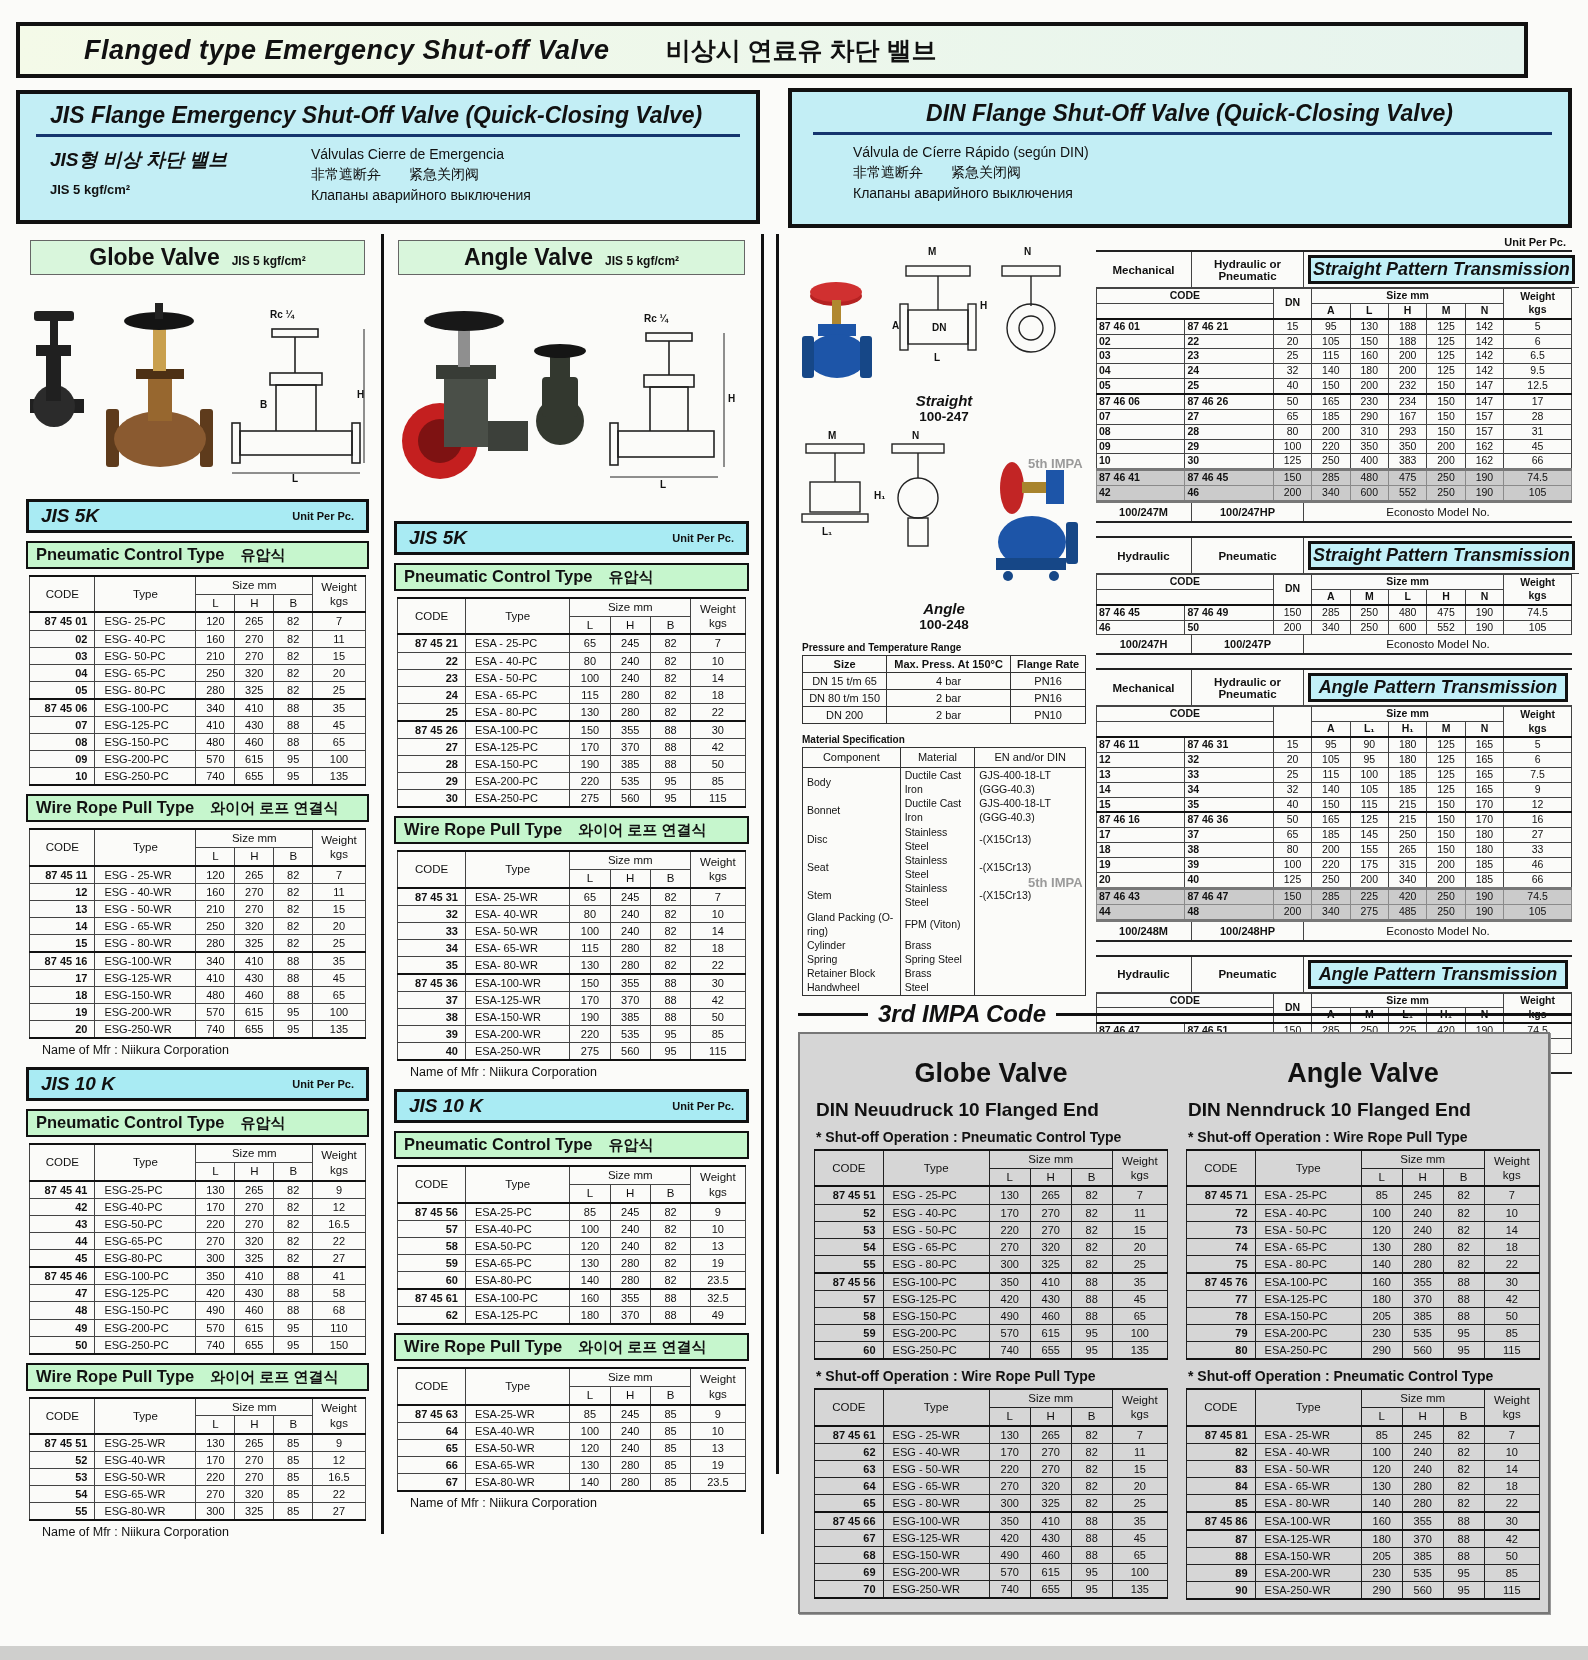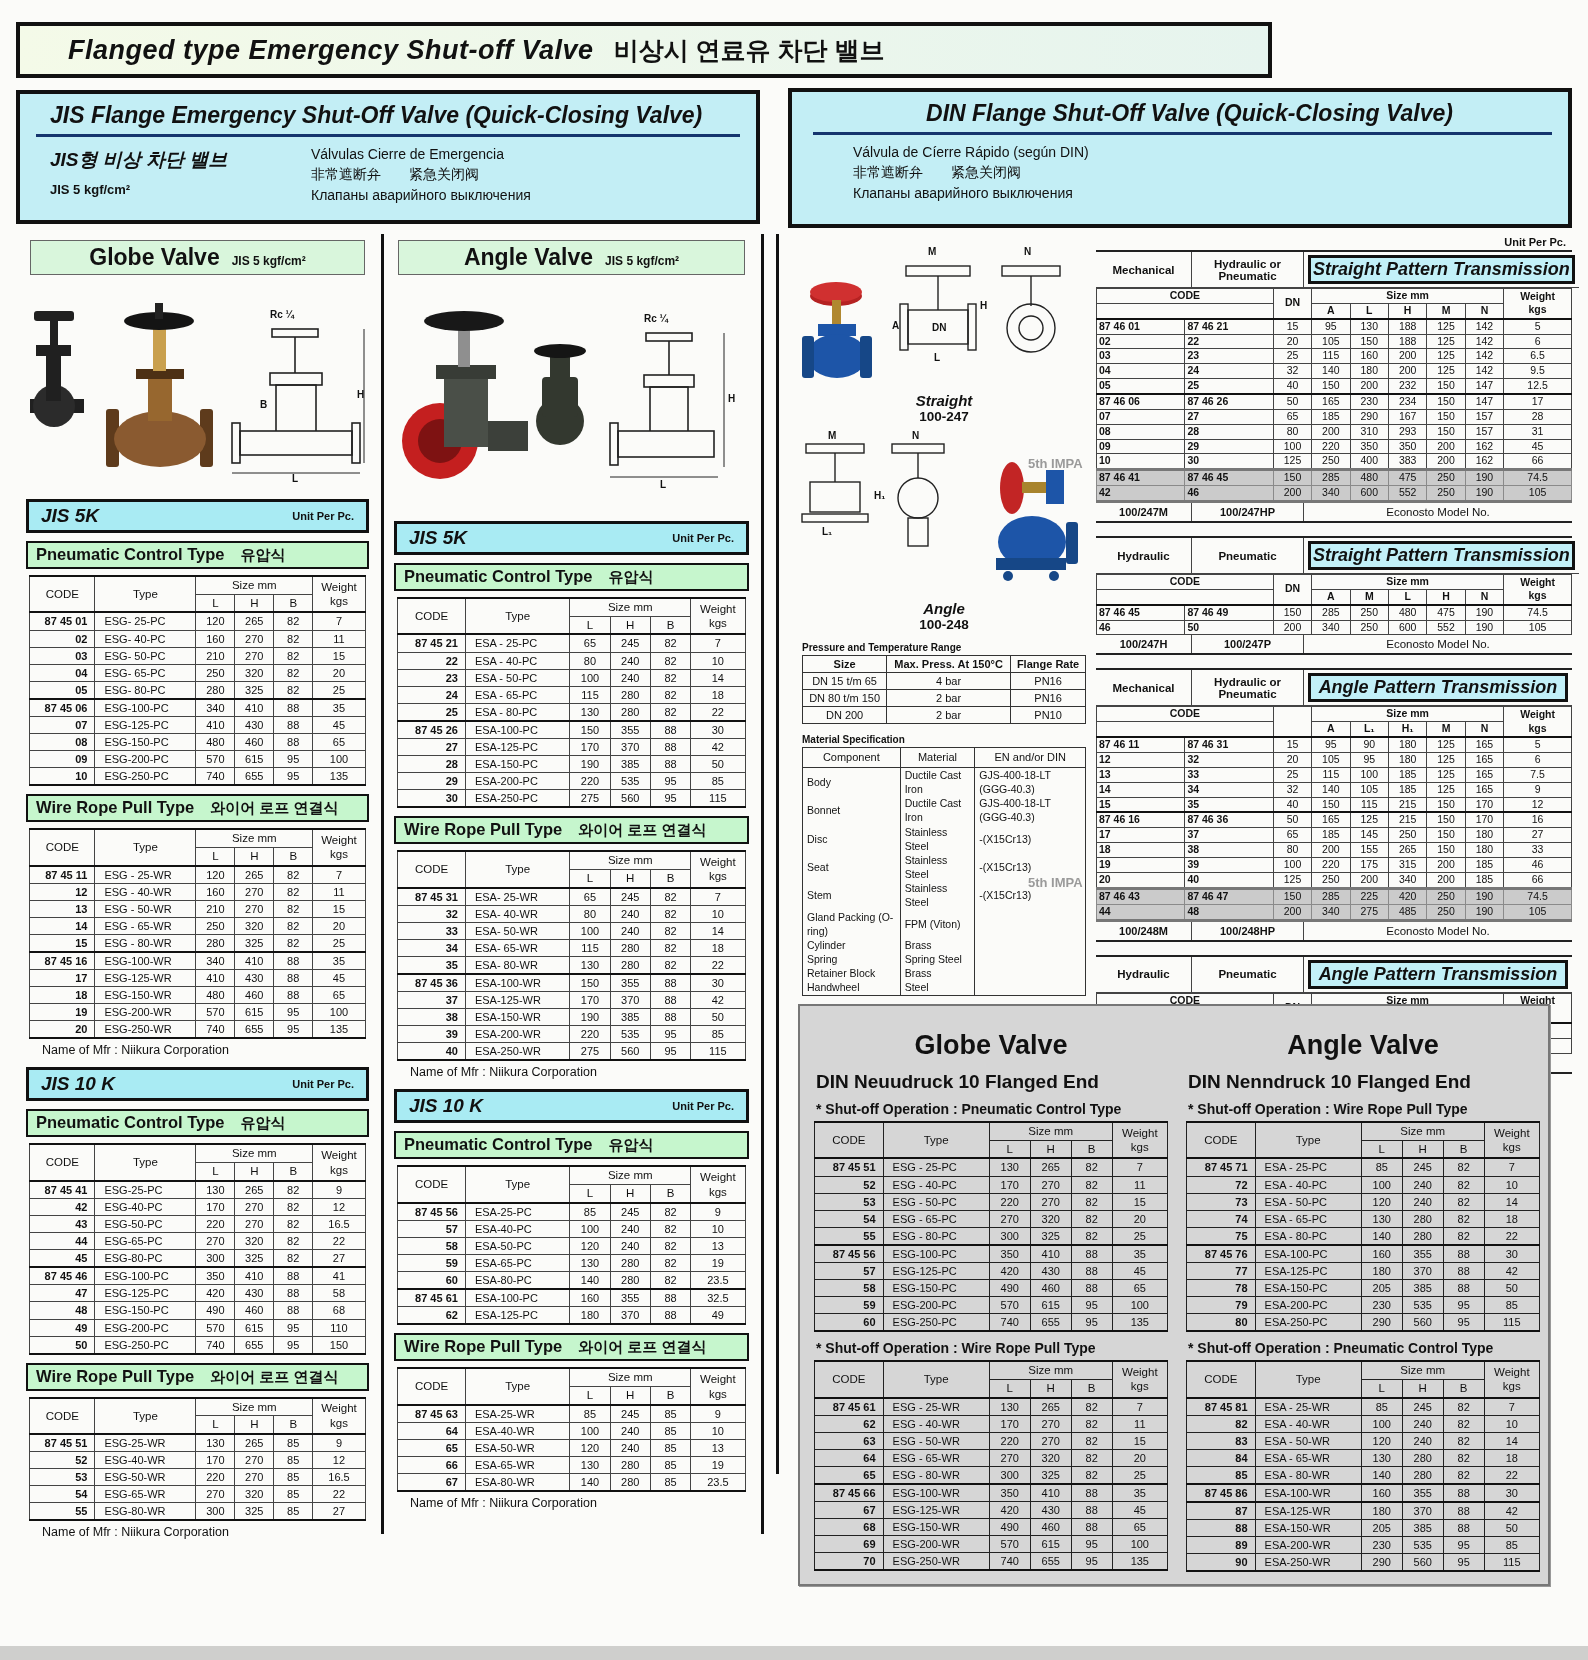--- a/index.html
+++ b/index.html
@@ -1,19 +1,19 @@
 <!DOCTYPE html>
 <html><head>
 <meta charset="utf-8">
 <style>
   html,body{margin:0;padding:0;}
   body{width:1588px;height:1660px;background:#fbfbf9;font-family:"Liberation Sans",sans-serif;color:#111;position:relative;overflow:hidden;}
   
-  .title-box{position:absolute;left:16px;top:22px;width:1256px;height:56px;border:4px solid #111;
-    background:linear-gradient(90deg,#f4fae8,#e6f4ee);display:flex;align-items:center;gap:20px;padding-left:48px;box-sizing:border-box;}
+  .title-box{position:absolute;left:16px;top:22px;width:1512px;height:56px;border:4px solid #111;
+    background:linear-gradient(90deg,#f4fae8,#e6f4ee);display:flex;align-items:center;gap:56px;padding-left:64px;box-sizing:border-box;}
   .title-en{font-size:27px;font-weight:bold;font-style:italic;letter-spacing:.5px;}
   .title-kr{font-size:25px;font-weight:bold;}
   
   .hdr-box{position:absolute;border:4px solid #111;background:#c3eef5;box-sizing:border-box;padding:6px 16px;}
   .jis-hdr{left:16px;top:90px;width:744px;height:134px;}
   .din-hdr{left:788px;top:88px;width:784px;height:140px;padding-left:21px;}
   .hdr-title{font-size:23px;font-weight:bold;font-style:italic;border-bottom:3px solid #15356e;padding:2px 0 5px 14px;margin-bottom:7px;}
   .din-hdr .hdr-title{text-align:center;}
   .hdr-body{display:flex;gap:26px;}
   .hdr-left{width:235px;padding-left:14px;}
@@ -1643,20 +1643,25 @@
       <div class="din-foot">
         <div>100/248H</div>
         <div>100/248P</div>
         <div>Econosto Model No.</div>
       </div>
     </div>
   </div>
 </div>
 
 <div class="impa">
+  <div class="impa-titlerow">
+    <div class="ln"></div>
+    <span class="impa-title">3rd IMPA Code</span>
+    <div class="ln2"></div>
+  </div>
   <div class="impa-box">
 
     <div class="impa-col">
       <div class="impa-vtitle">Globe Valve</div>
       <div class="impa-sub">DIN Neuudruck 10 Flanged End</div>
       <div class="impa-op">* Shut-off Operation : Pneumatic Control Type</div>
       <table class="vt">
         <colgroup>
             <col class="c-code">
             <col class="c-type">

